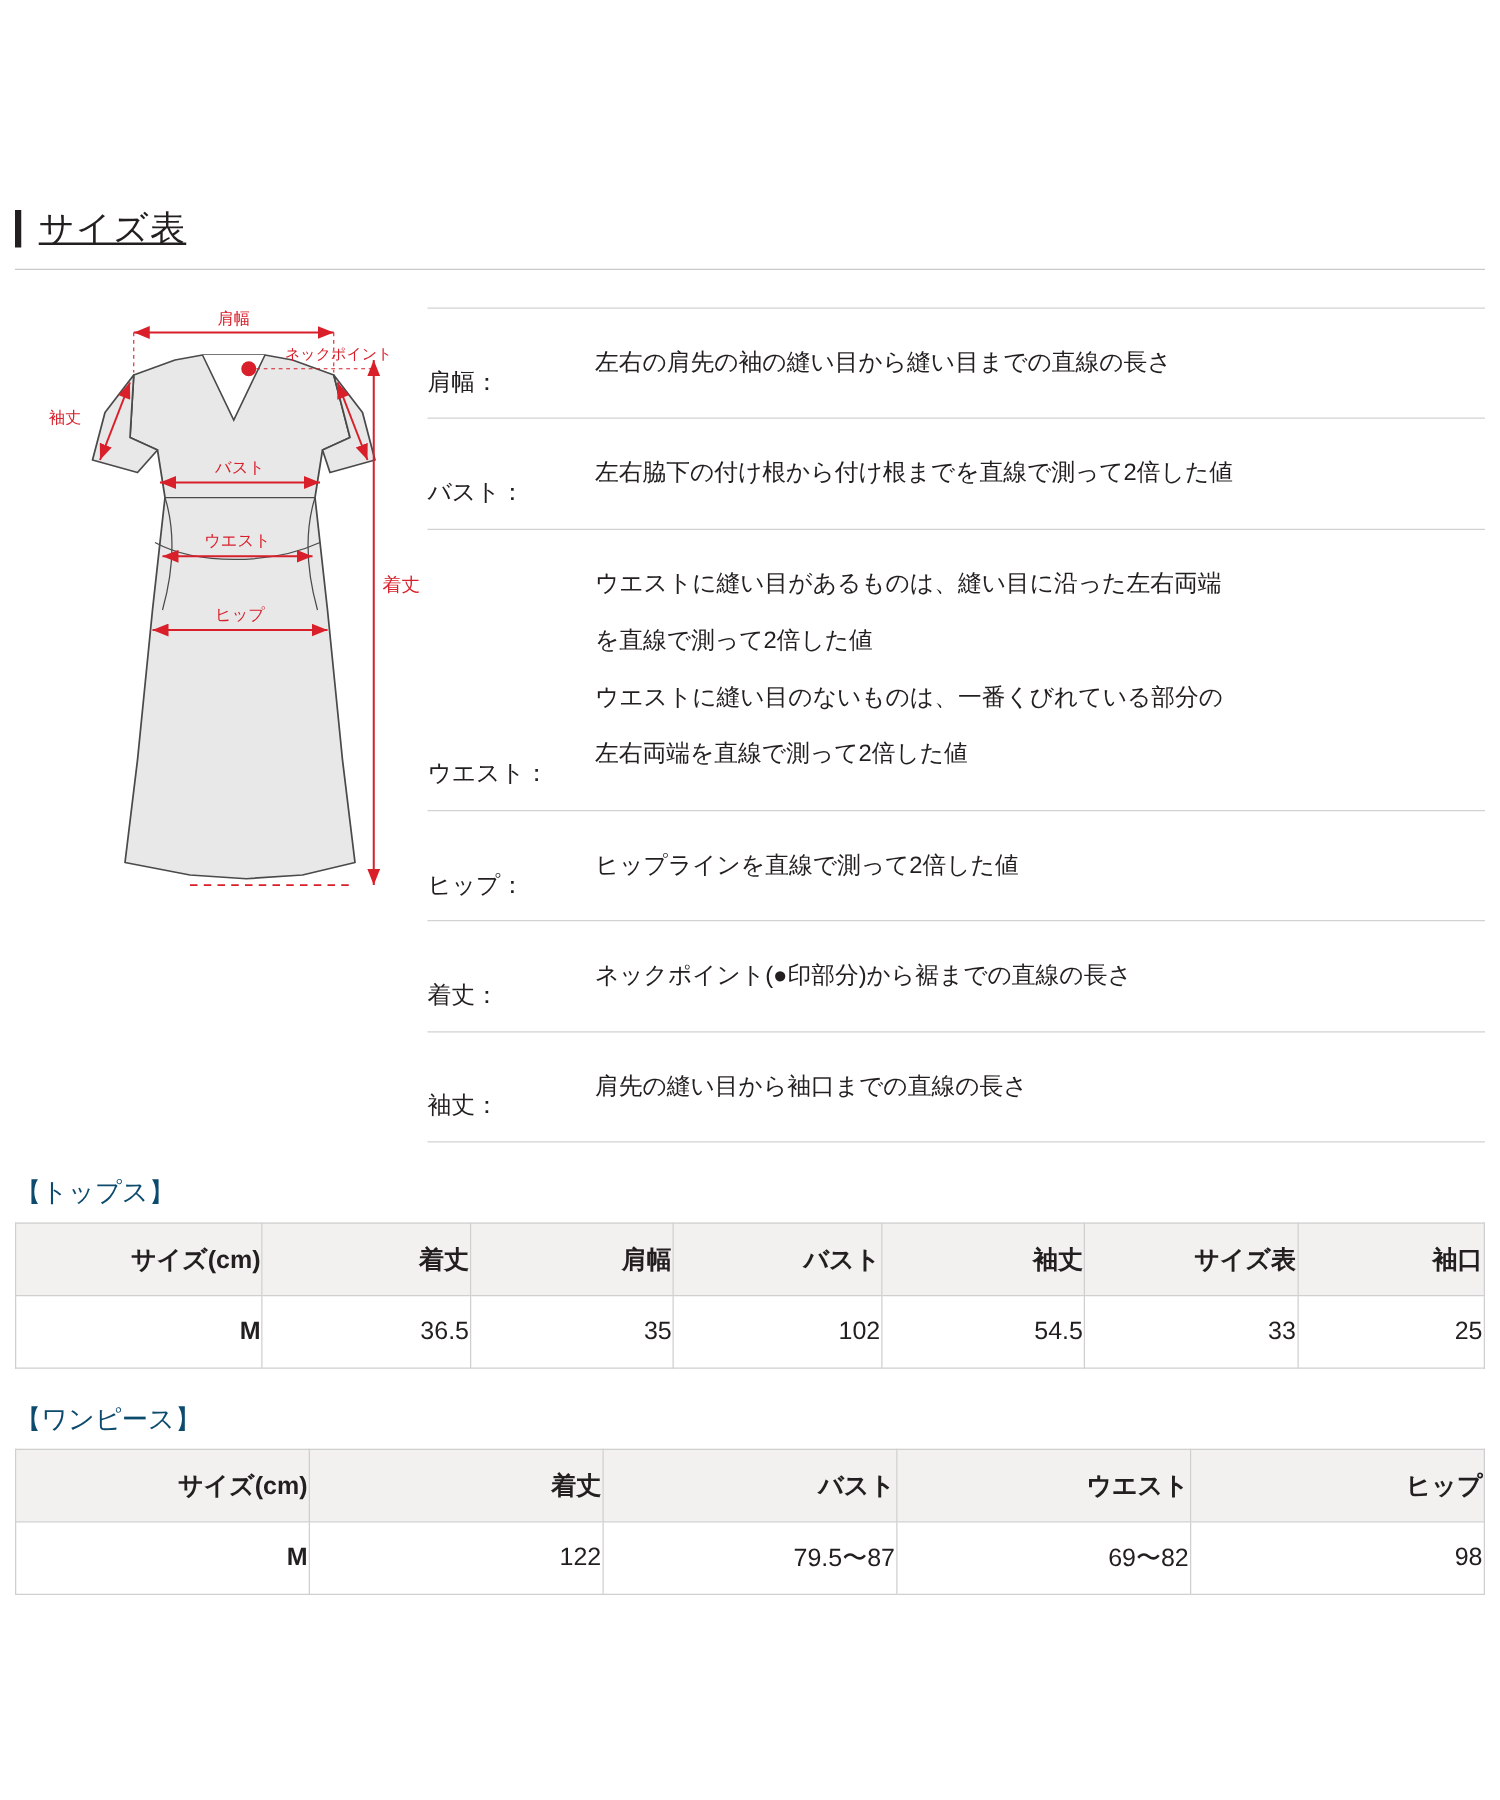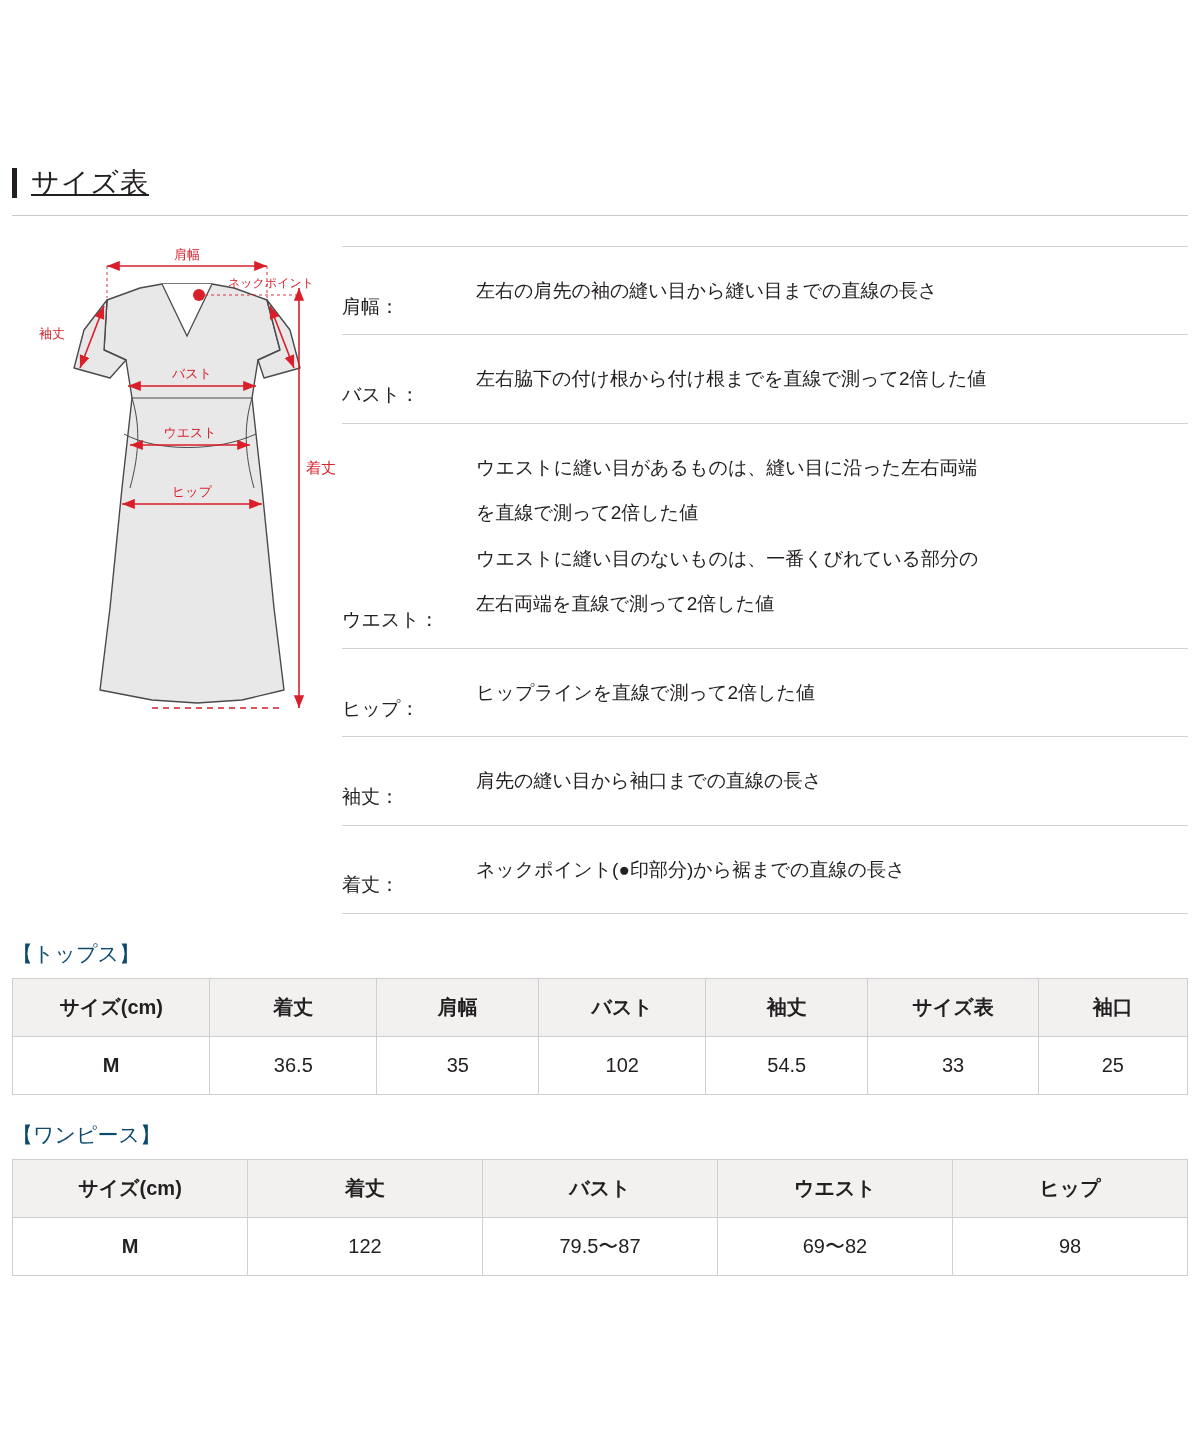--- a/index.html
+++ b/index.html
@@ -91,21 +91,21 @@
   }
 
   
   table.size {
     border-collapse: collapse;
     width: 1176px;
     table-layout: fixed;
   }
   table.size th, table.size td {
     border: 1px solid #cfcfcf;
-    text-align: center;
+    text-align: right;
     font-size: 20px;
     color: #231f20;
   }
   table.size thead th {
     background: #f2f1ef;
     height: 58px;
     font-weight: bold;
   }
   table.size tbody td {
     background: #ffffff;
@@ -217,30 +217,30 @@
       </div>
 
       <div class="def-row">
         <div class="def-term">ヒップ：</div>
         <div class="def-desc">
           <p>ヒップラインを直線で測って2倍した値</p>
         </div>
       </div>
 
       <div class="def-row">
+        <div class="def-term">着丈：</div>
+        <div class="def-desc">
+          <p>ネックポイント(●印部分)から裾までの直線の長さ</p>
+        </div>
+      </div>
+
+      <div class="def-row">
         <div class="def-term">袖丈：</div>
         <div class="def-desc">
           <p>肩先の縫い目から袖口までの直線の長さ</p>
-        </div>
-      </div>
-
-      <div class="def-row">
-        <div class="def-term">着丈：</div>
-        <div class="def-desc">
-          <p>ネックポイント(●印部分)から裾までの直線の長さ</p>
         </div>
       </div>
 
     </div>
   </div>
 
   <div class="sec-title">【トップス】</div>
   <table class="size">
     <colgroup>
       <col style="width:16.8%">

